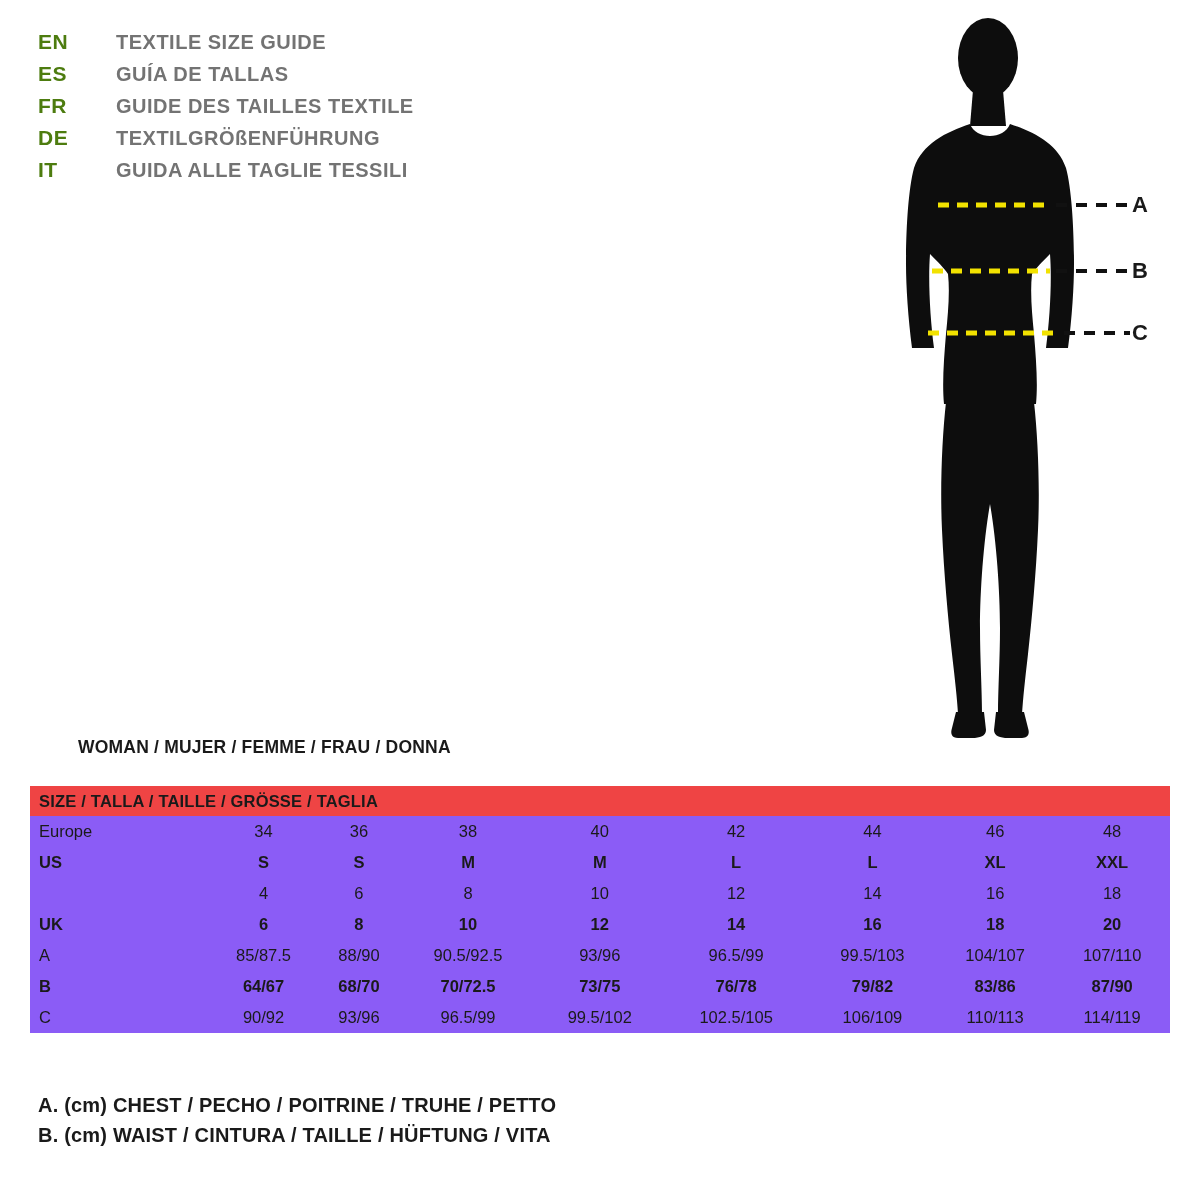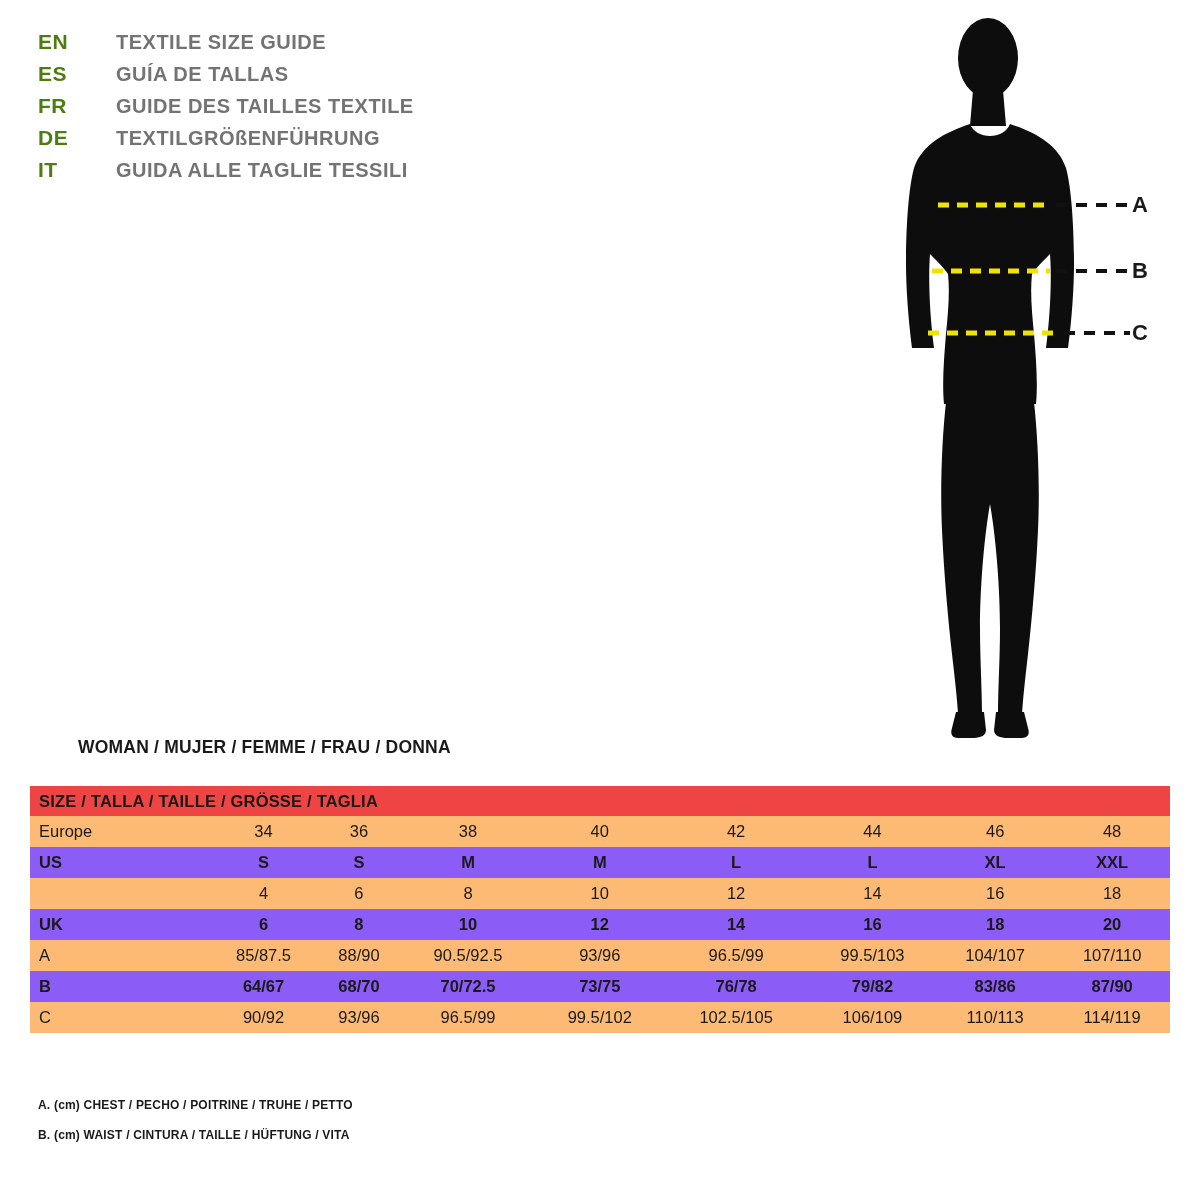--- a/index.html
+++ b/index.html
@@ -105,37 +105,37 @@
     font-size: 16.5px;
     padding-left: 9px;
     height: 30px;
     letter-spacing: 0.2px;
   }
   .size-table tr.shade td {
     background: #8b5cf6;
     font-weight: bold;
   }
   .size-table tr.plain td {
-    background: #fdba74;
+    background: #8b5cf6;
   }
   .size-table td.row-label {
     text-align: left;
     padding-left: 9px;
     width: 170px;
   }
 
   
   .footnotes {
     position: absolute;
     left: 38px;
     top: 1090px;
     width: 700px;
   }
   .footnote {
-    font-size: 12px;
+    font-size: 20px;
     font-weight: bold;
     letter-spacing: 0.2px;
     color: #1a1a1a;
     height: 30px;
     line-height: 30px;
     white-space: nowrap;
   }
 </style>
 </head>
 <body>

